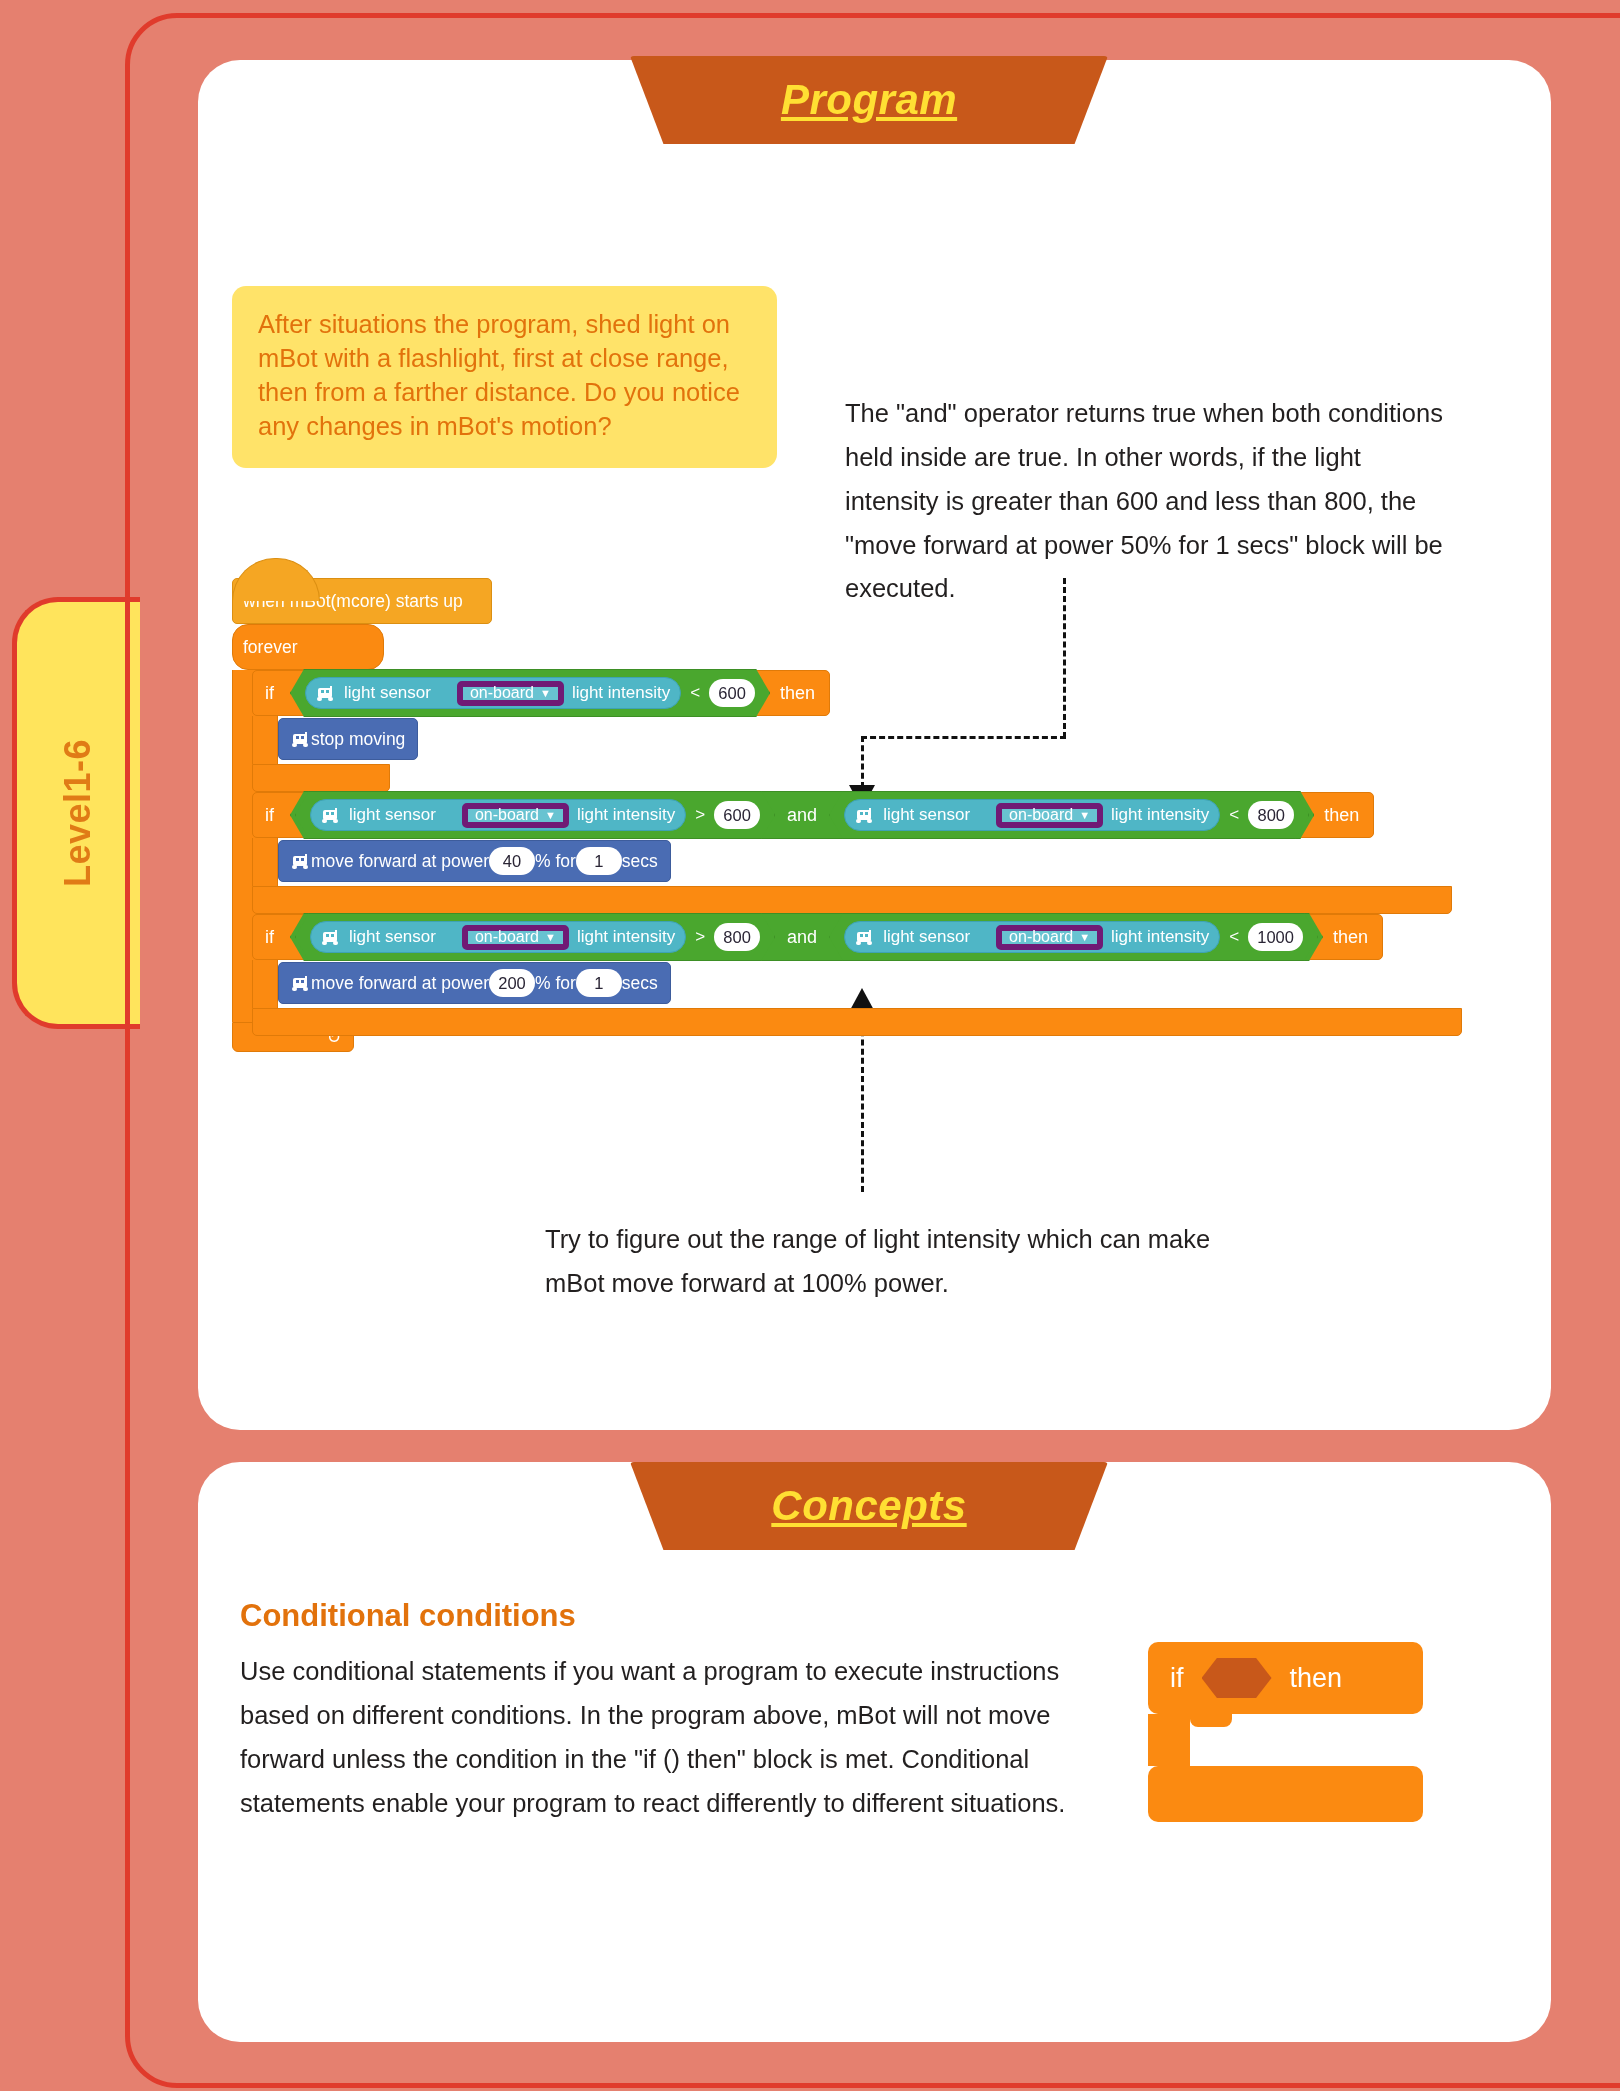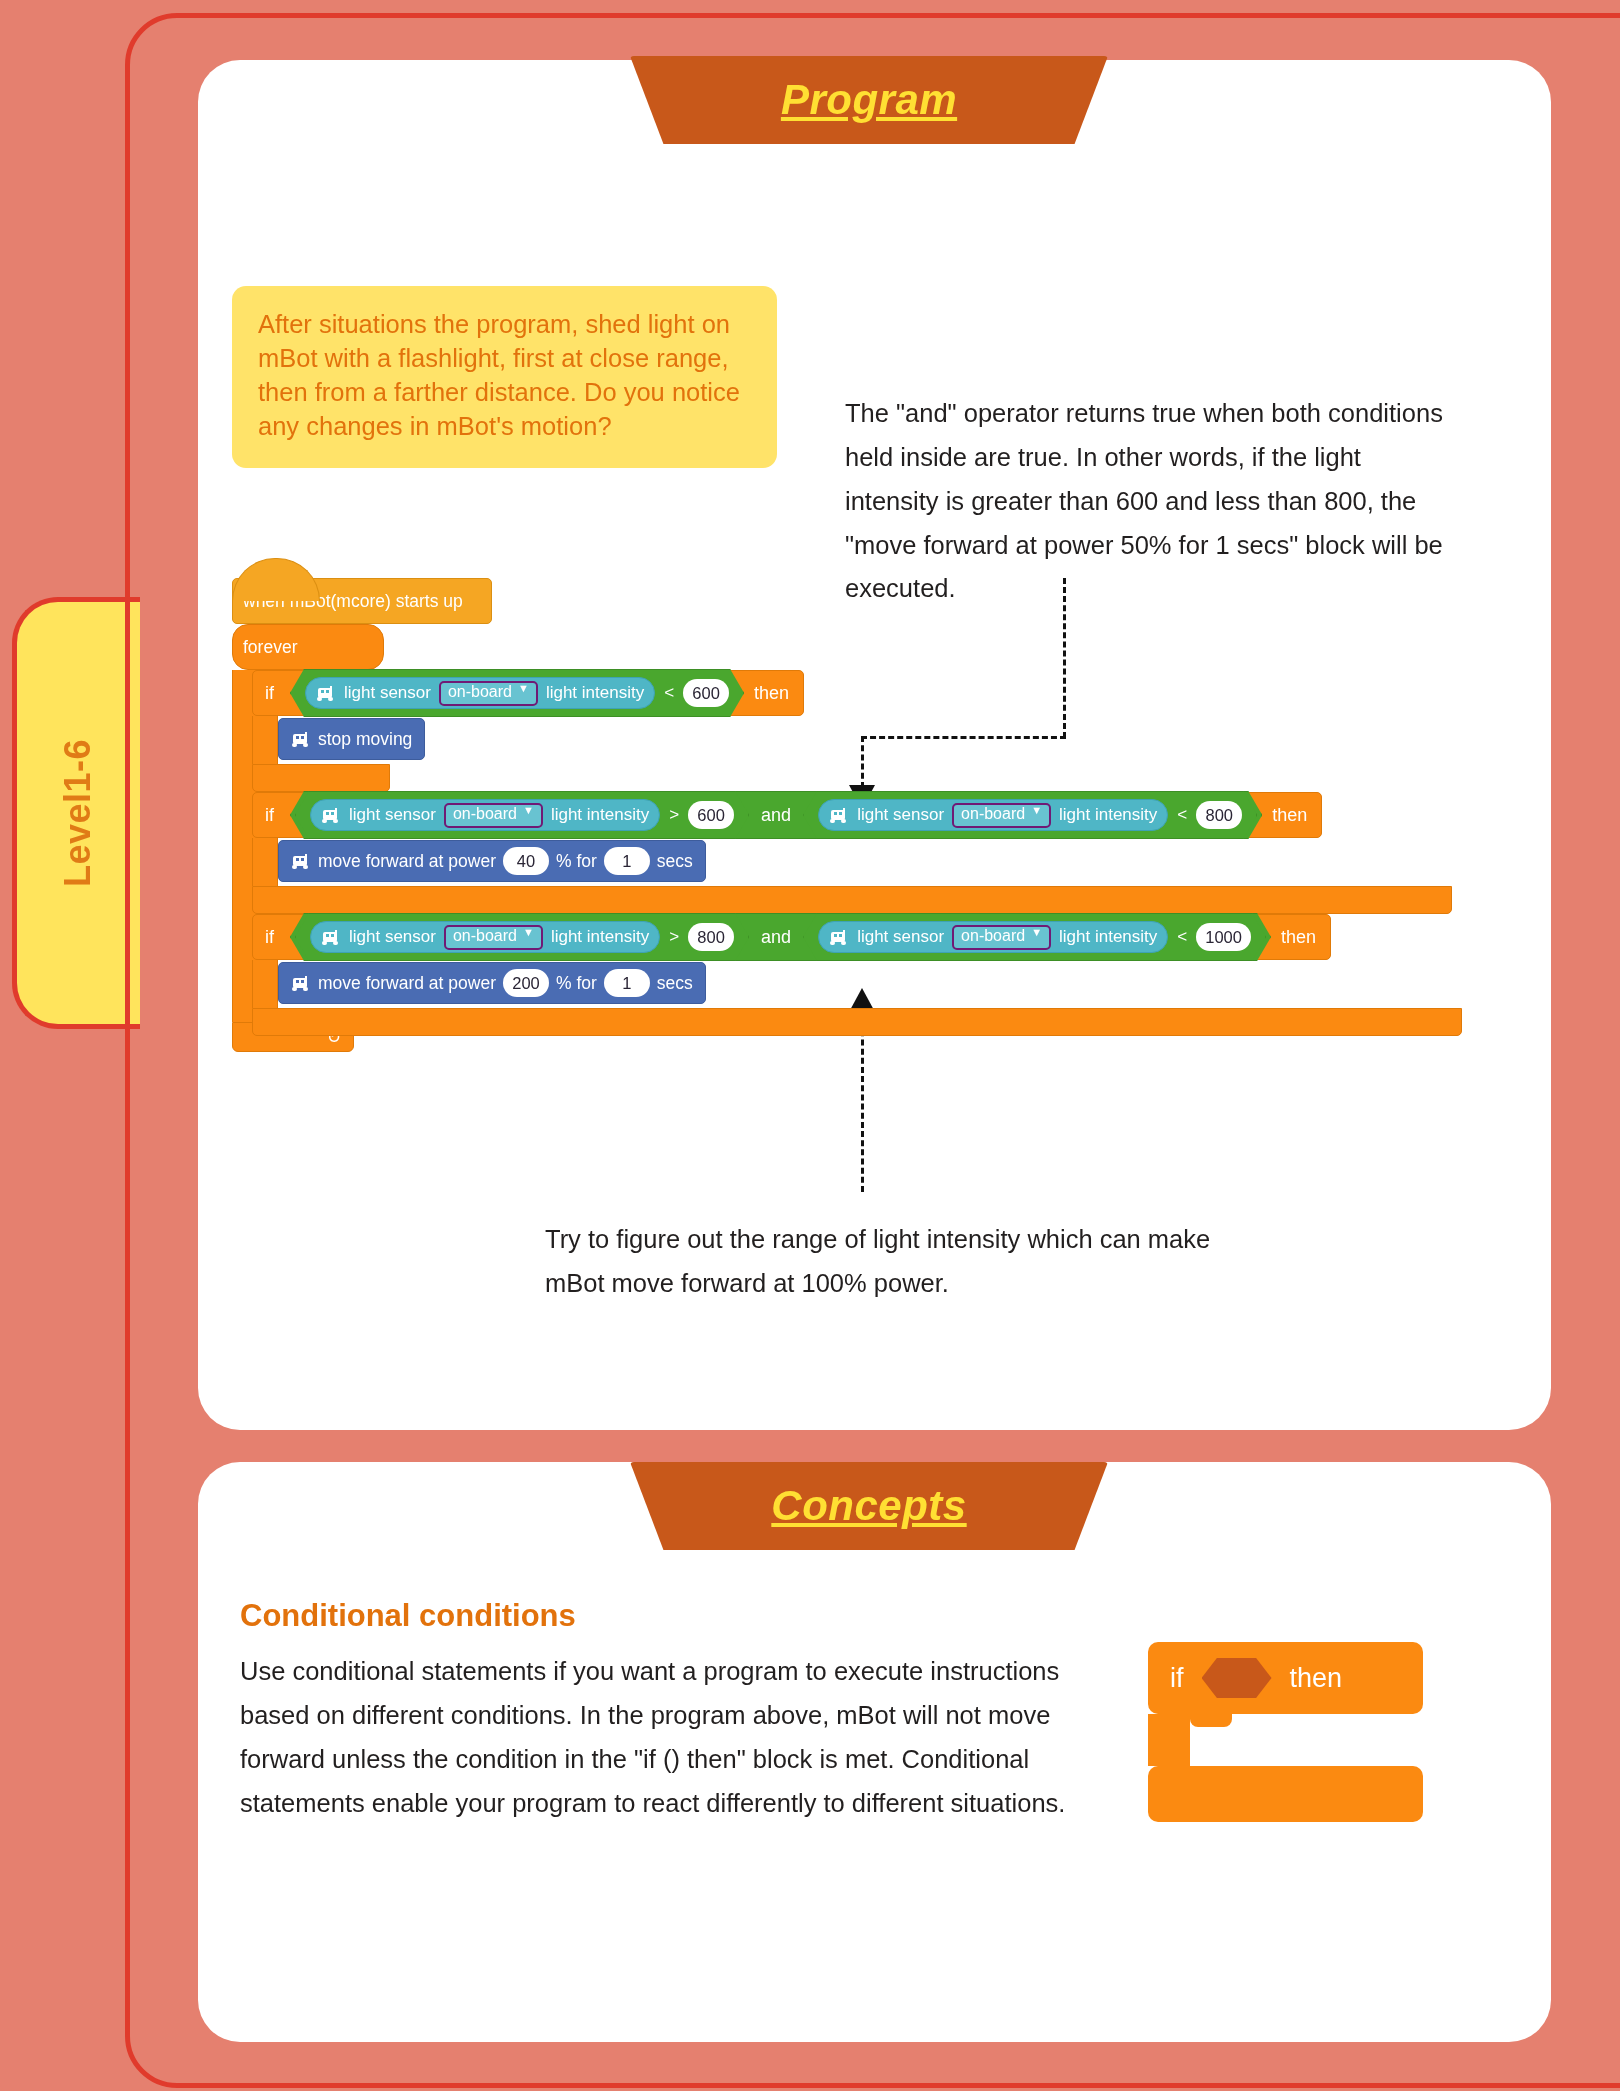--- a/index.html
+++ b/index.html
@@ -214,48 +214,49 @@
     display:inline-flex; align-items:center; gap:8px;
     height:32px;
     background:#4fb6c6;
     border:1.5px solid #3ea3b3;
     border-radius:16px;
     padding:0 10px 0 8px;
     color:#fff; font-size:17px;
     white-space:nowrap;
   }
   .sensor .drop{
-    display:inline-flex; align-items:flex-start; gap:6px;
+    display:inline-flex; align-items:center; gap:6px;
     height:25px;
     background:#68c3d1;
-    border:2px solid #701a75;
+    border:6px solid #701a75;
     border-radius:5px;
     padding:0 7px;
     font-size:16px;
+    margin-left:18px;
   }
   .caret{ font-size:11px; line-height:1; }
 
   
   .num{
     display:inline-flex; align-items:center; justify-content:center;
     min-width:46px; height:28px;
     background:#fff;
     border-radius:14px;
     color:#2a2535; font-size:16.5px;
     padding:0 9px;
   }
 
   
   .blk-motion{
     position:absolute;
     height:42px;
     background:#4a6cb3;
     border:1.5px solid #3d5c9c;
     border-radius:5px;
-    display:flex; align-items:center; gap:7px;
+    display:flex; align-items:center; 
     padding:0 12px 0 10px;
     color:#fff; font-size:17.5px;
     white-space:nowrap;
   }
 
   
   .bot{
     width:22px; height:15px;
     display:inline-block;
     position:relative;

